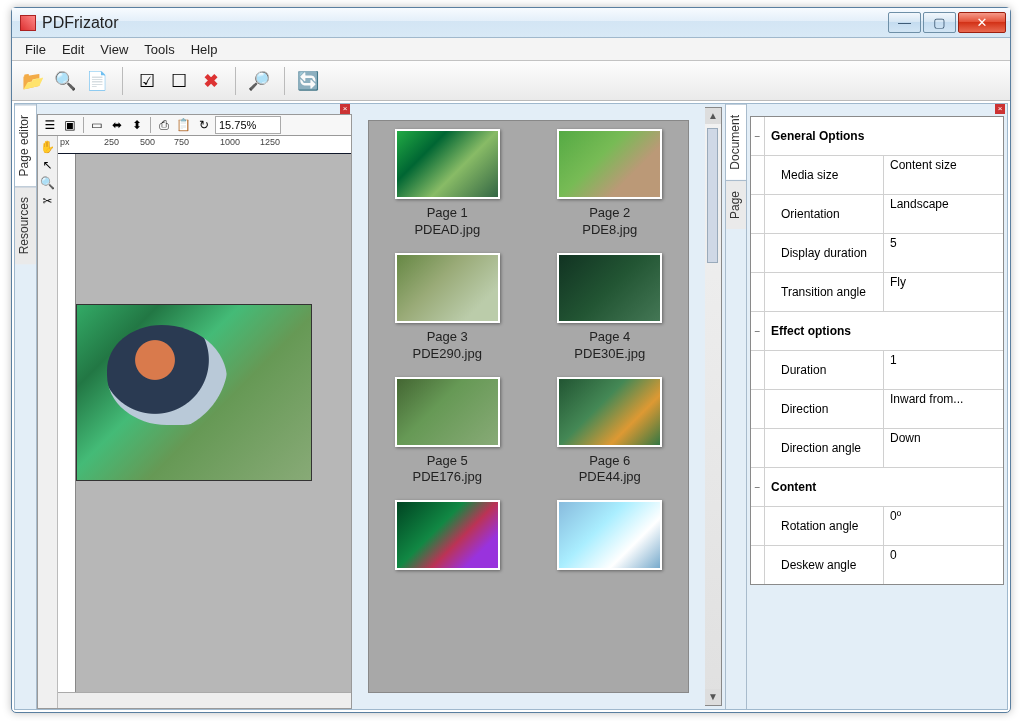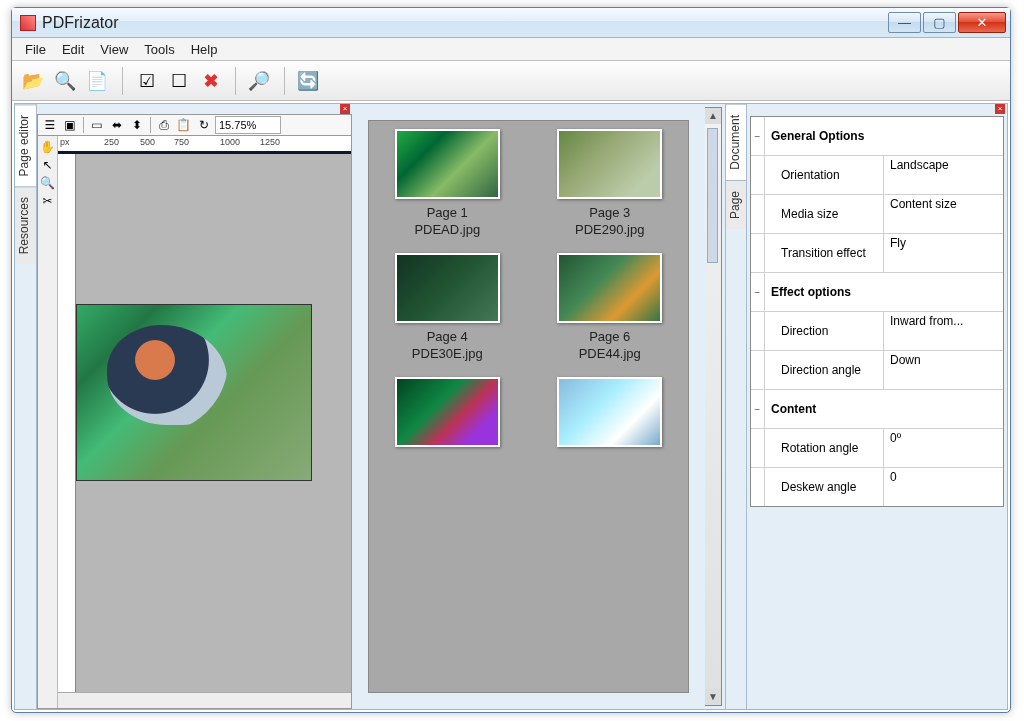--- a/index.html
+++ b/index.html
@@ -153,21 +153,21 @@
   border-right: 1px solid #bbb;
   display: flex; flex-direction: column;
   padding: 2px 0;
 }
 .tool-col .t {
   height: 18px;
   display:flex;align-items:center;justify-content:center;
   font-size: 12px;
 }
 .ruler-h {
-  height: 18px; background: #fff; border-bottom: 3px solid #0f172a;
+  height: 18px; background: #fff; border-bottom: 1px solid #0f172a;
   position: relative;
   font-size: 9px; color:#444;
 }
 .ruler-h span { position: absolute; top: 1px; }
 .canvas-area {
   position: relative; flex: 1;
   display:flex; flex-direction: column;
 }
 .canvas-row { flex:1; display:flex; }
 .ruler-v {
@@ -384,31 +384,45 @@
       <div class="thumbs-wrap">
         <div class="thumbs-grid">
           <div class="thumb-cell">
             <div class="thumb-img b1"></div>
             <div class="tcap">
                 <div>Page 1</div>
                 <div>PDEAD.jpg</div>
               </div>
           </div>
           <div class="thumb-cell">
+            <div class="thumb-img b2"></div>
+            <div class="tcap">
+                <div>Page 2</div>
+                <div>PDE8.jpg</div>
+              </div>
+          </div>
+          <div class="thumb-cell">
             <div class="thumb-img b3"></div>
             <div class="tcap">
                 <div>Page 3</div>
                 <div>PDE290.jpg</div>
               </div>
           </div>
           <div class="thumb-cell">
             <div class="thumb-img b4"></div>
             <div class="tcap">
                 <div>Page 4</div>
                 <div>PDE30E.jpg</div>
+              </div>
+          </div>
+          <div class="thumb-cell">
+            <div class="thumb-img b5"></div>
+            <div class="tcap">
+                <div>Page 5</div>
+                <div>PDE176.jpg</div>
               </div>
           </div>
           <div class="thumb-cell">
             <div class="thumb-img b6"></div>
             <div class="tcap">
                 <div>Page 6</div>
                 <div>PDE44.jpg</div>
               </div>
           </div>
           <div class="thumb-cell">
@@ -435,39 +449,49 @@
       <div class="close-pin">
           <div class="close-x">×</div>
         </div>
       <div class="prop-grid">
         <div class="prop-row header">
             <div class="exp">−</div>
             <div class="k">General Options</div>
           </div>
         <div class="prop-row sub">
             <div class="exp"></div>
+            <div class="k">Media size</div>
+            <div class="v">Content size</div>
+          </div>
+        <div class="prop-row sub">
+            <div class="exp"></div>
             <div class="k">Orientation</div>
             <div class="v">Landscape</div>
           </div>
         <div class="prop-row sub">
             <div class="exp"></div>
-            <div class="k">Media size</div>
-            <div class="v">Content size</div>
-          </div>
-        <div class="prop-row sub">
-            <div class="exp"></div>
-            <div class="k">Transition effect</div>
+            <div class="k">Display duration</div>
+            <div class="v">5</div>
+          </div>
+        <div class="prop-row sub">
+            <div class="exp"></div>
+            <div class="k">Transition angle</div>
             <div class="v">Fly</div>
           </div>
         <div class="prop-row header">
             <div class="exp">−</div>
             <div class="k">Effect options</div>
           </div>
         <div class="prop-row sub">
             <div class="exp"></div>
+            <div class="k">Duration</div>
+            <div class="v">1</div>
+          </div>
+        <div class="prop-row sub">
+            <div class="exp"></div>
             <div class="k">Direction</div>
             <div class="v">Inward from...</div>
           </div>
         <div class="prop-row sub">
             <div class="exp"></div>
             <div class="k">Direction angle</div>
             <div class="v">Down</div>
           </div>
         <div class="prop-row header">
             <div class="exp">−</div>

